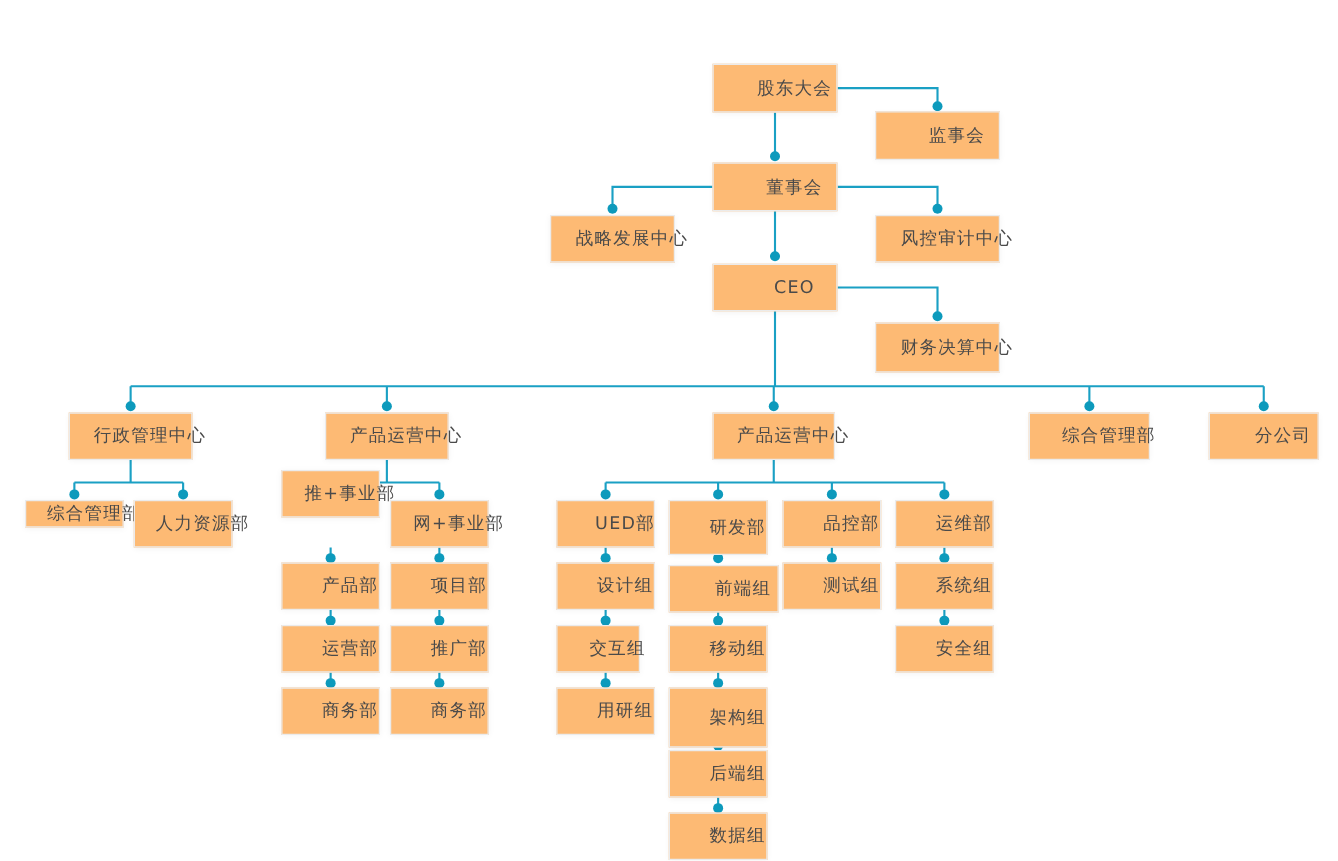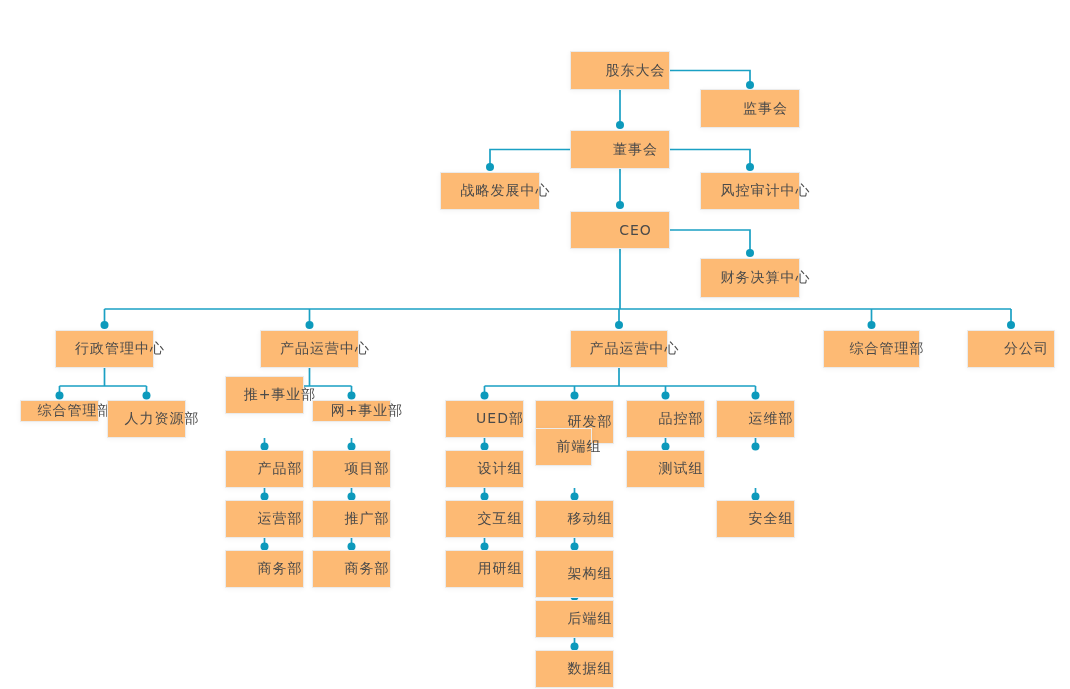--- a/index.html
+++ b/index.html
@@ -118,41 +118,42 @@
 
   <div class="node" style="left:55px;top:330px;width:99px;height:38px">行政管理中心</div>
   <div class="node" style="left:260px;top:330px;width:99px;height:38px">产品运营中心</div>
   <div class="node" style="left:570px;top:330px;width:98px;height:38px">产品运营中心</div>
   <div class="node" style="left:823px;top:330px;width:97px;height:38px">综合管理部</div>
   <div class="node" style="left:967px;top:330px;width:88px;height:38px">分公司</div>
 
   <div class="node" style="left:20px;top:400px;width:79px;height:22px">综合管理部</div>
   <div class="node" style="left:107px;top:400px;width:79px;height:38px">人力资源部</div>
   <div class="node" style="left:225px;top:376px;width:79px;height:38px">推+事业部</div>
-  <div class="node" style="left:312px;top:400px;width:79px;height:22px">网+事业部</div>
+  <div class="node" style="left:312px;top:400px;width:79px;height:38px">网+事业部</div>
   <div class="node" style="left:445px;top:400px;width:79px;height:38px">UED部</div>
   <div class="node" style="left:535px;top:400px;width:79px;height:44px">研发部</div>
   <div class="node" style="left:716px;top:400px;width:79px;height:38px">运维部</div>
   <div class="node" style="left:626px;top:400px;width:79px;height:38px">品控部</div>
 
   <div class="node" style="left:225px;top:450px;width:79px;height:38px">产品部</div>
   <div class="node" style="left:225px;top:500px;width:79px;height:38px">运营部</div>
   <div class="node" style="left:225px;top:550px;width:79px;height:38px">商务部</div>
 
   <div class="node" style="left:312px;top:450px;width:79px;height:38px">项目部</div>
   <div class="node" style="left:312px;top:500px;width:79px;height:38px">推广部</div>
   <div class="node" style="left:312px;top:550px;width:79px;height:38px">商务部</div>
 
   <div class="node" style="left:445px;top:450px;width:79px;height:38px">设计组</div>
-  <div class="node" style="left:445px;top:500px;width:79px;height:38px">交互组</div>
+  <div class="node" style="left:445px;top:500px;width:67px;height:38px">交互组</div>
   <div class="node" style="left:445px;top:550px;width:79px;height:38px">用研组</div>
 
-  <div class="node" style="left:535px;top:428px;width:57px;height:38px">前端组</div>
+  <div class="node" style="left:535px;top:452px;width:88px;height:38px">前端组</div>
   <div class="node" style="left:535px;top:500px;width:79px;height:38px">移动组</div>
   <div class="node" style="left:535px;top:550px;width:79px;height:48px">架构组</div>
   <div class="node" style="left:535px;top:600px;width:79px;height:38px">后端组</div>
   <div class="node" style="left:535px;top:650px;width:79px;height:38px">数据组</div>
 
   <div class="node" style="left:626px;top:450px;width:79px;height:38px">测试组</div>
 
+  <div class="node" style="left:716px;top:450px;width:79px;height:38px">系统组</div>
   <div class="node" style="left:716px;top:500px;width:79px;height:38px">安全组</div>
 
 </div>
 
 </body></html>

